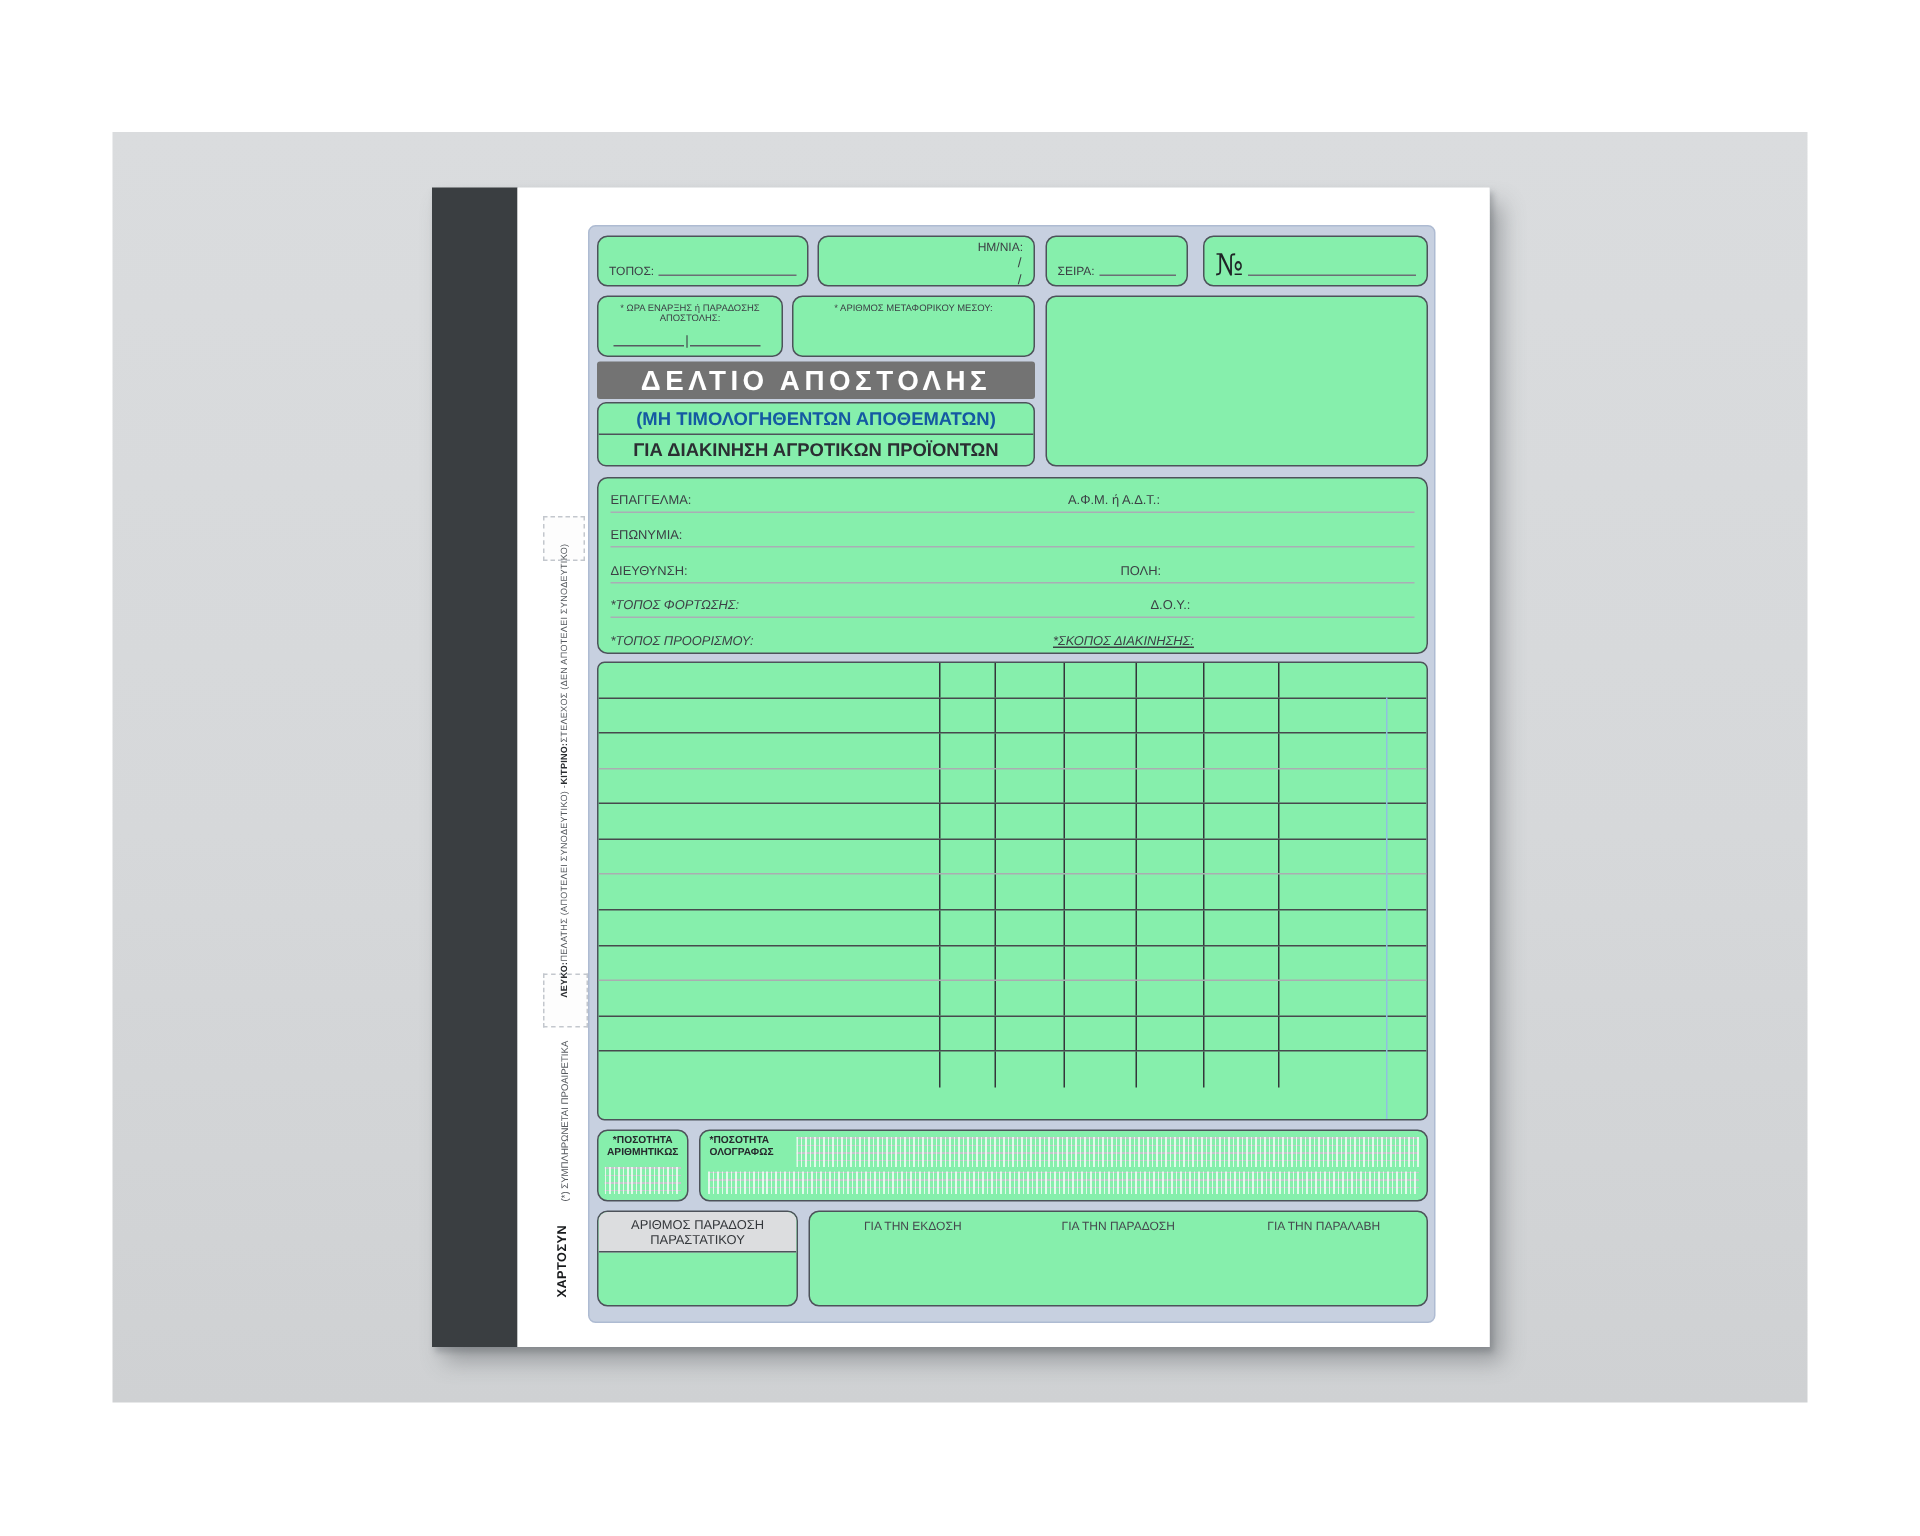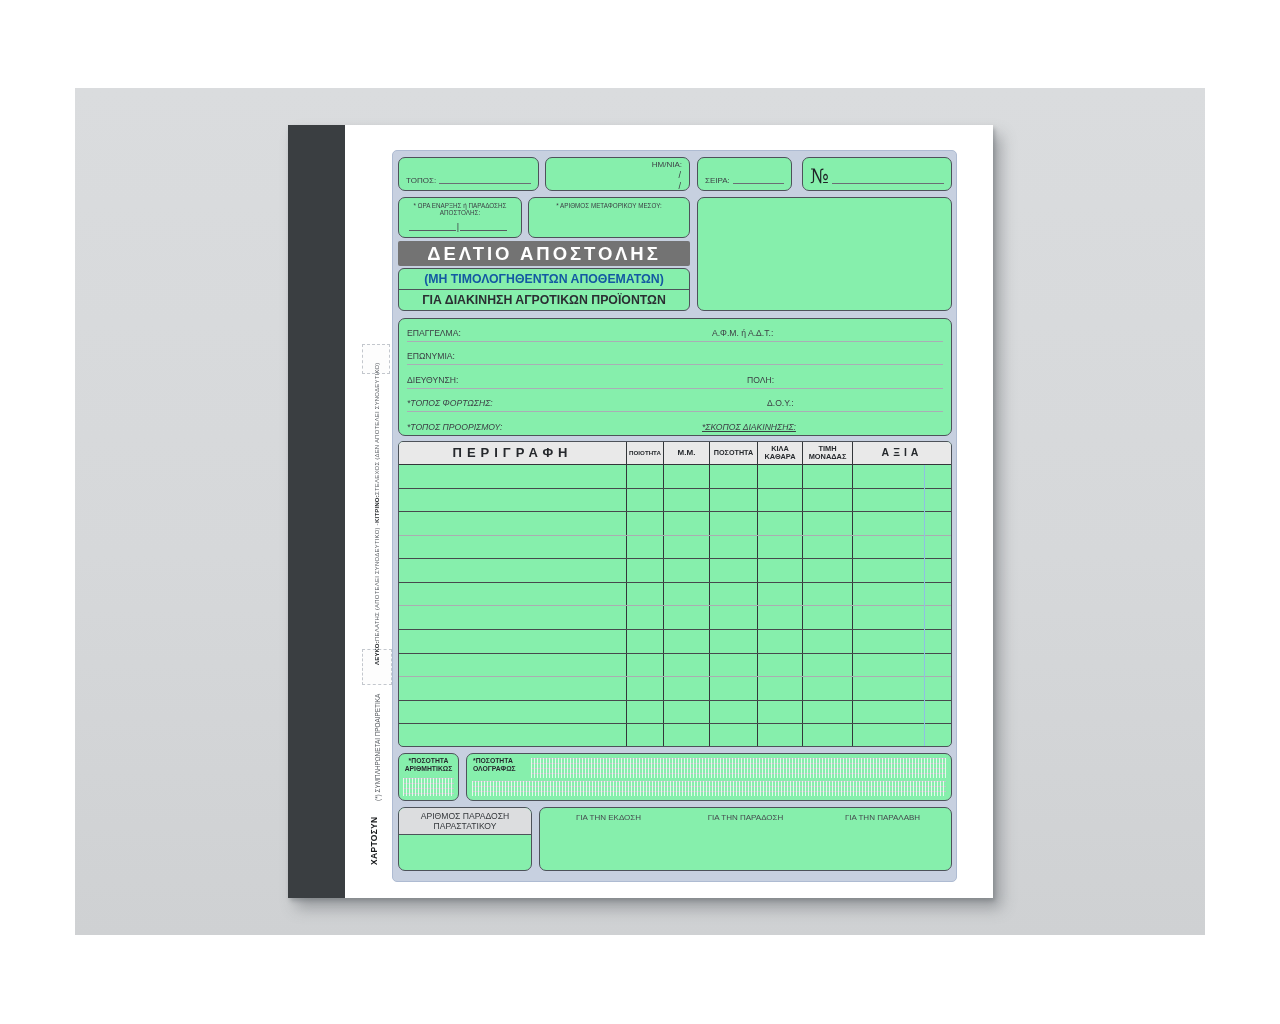--- a/index.html
+++ b/index.html
@@ -192,29 +192,20 @@
               <span class="ilabel it">*ΤΟΠΟΣ ΦΟΡΤΩΣΗΣ:</span>
               <span class="ilabel p-doy">Δ.Ο.Υ.:</span>
             </div>
             <div class="irow">
               <span class="ilabel it">*ΤΟΠΟΣ ΠΡΟΟΡΙΣΜΟΥ:</span>
               <span class="ilabel it p-skopos">*ΣΚΟΠΟΣ ΔΙΑΚΙΝΗΣΗΣ:</span>
             </div>
           </div>
 
           <div class="wbox b-table">
-            <div class="thead">
-              <div class="th c-desc">ΠΕΡΙΓΡΑΦΗ</div>
-              <div class="th c-qual">ΠΟΙΟΤΗΤΑ</div>
-              <div class="th c-mm">Μ.Μ.</div>
-              <div class="th c-qty">ΠΟΣΟΤΗΤΑ</div>
-              <div class="th c-kila">ΚΙΛΑ ΚΑΘΑΡΑ</div>
-              <div class="th c-timi">ΤΙΜΗ ΜΟΝΑΔΑΣ</div>
-              <div class="th c-axia">ΑΞΙΑ</div>
-            </div>
             <div class="tbody">
               <div class="trow">
                 <div class="td c-desc"></div>
                 <div class="td c-qual"></div>
                 <div class="td c-mm"></div>
                 <div class="td c-qty"></div>
                 <div class="td c-kila"></div>
                 <div class="td c-timi"></div>
                 <div class="td c-axia"></div>
               </div>

